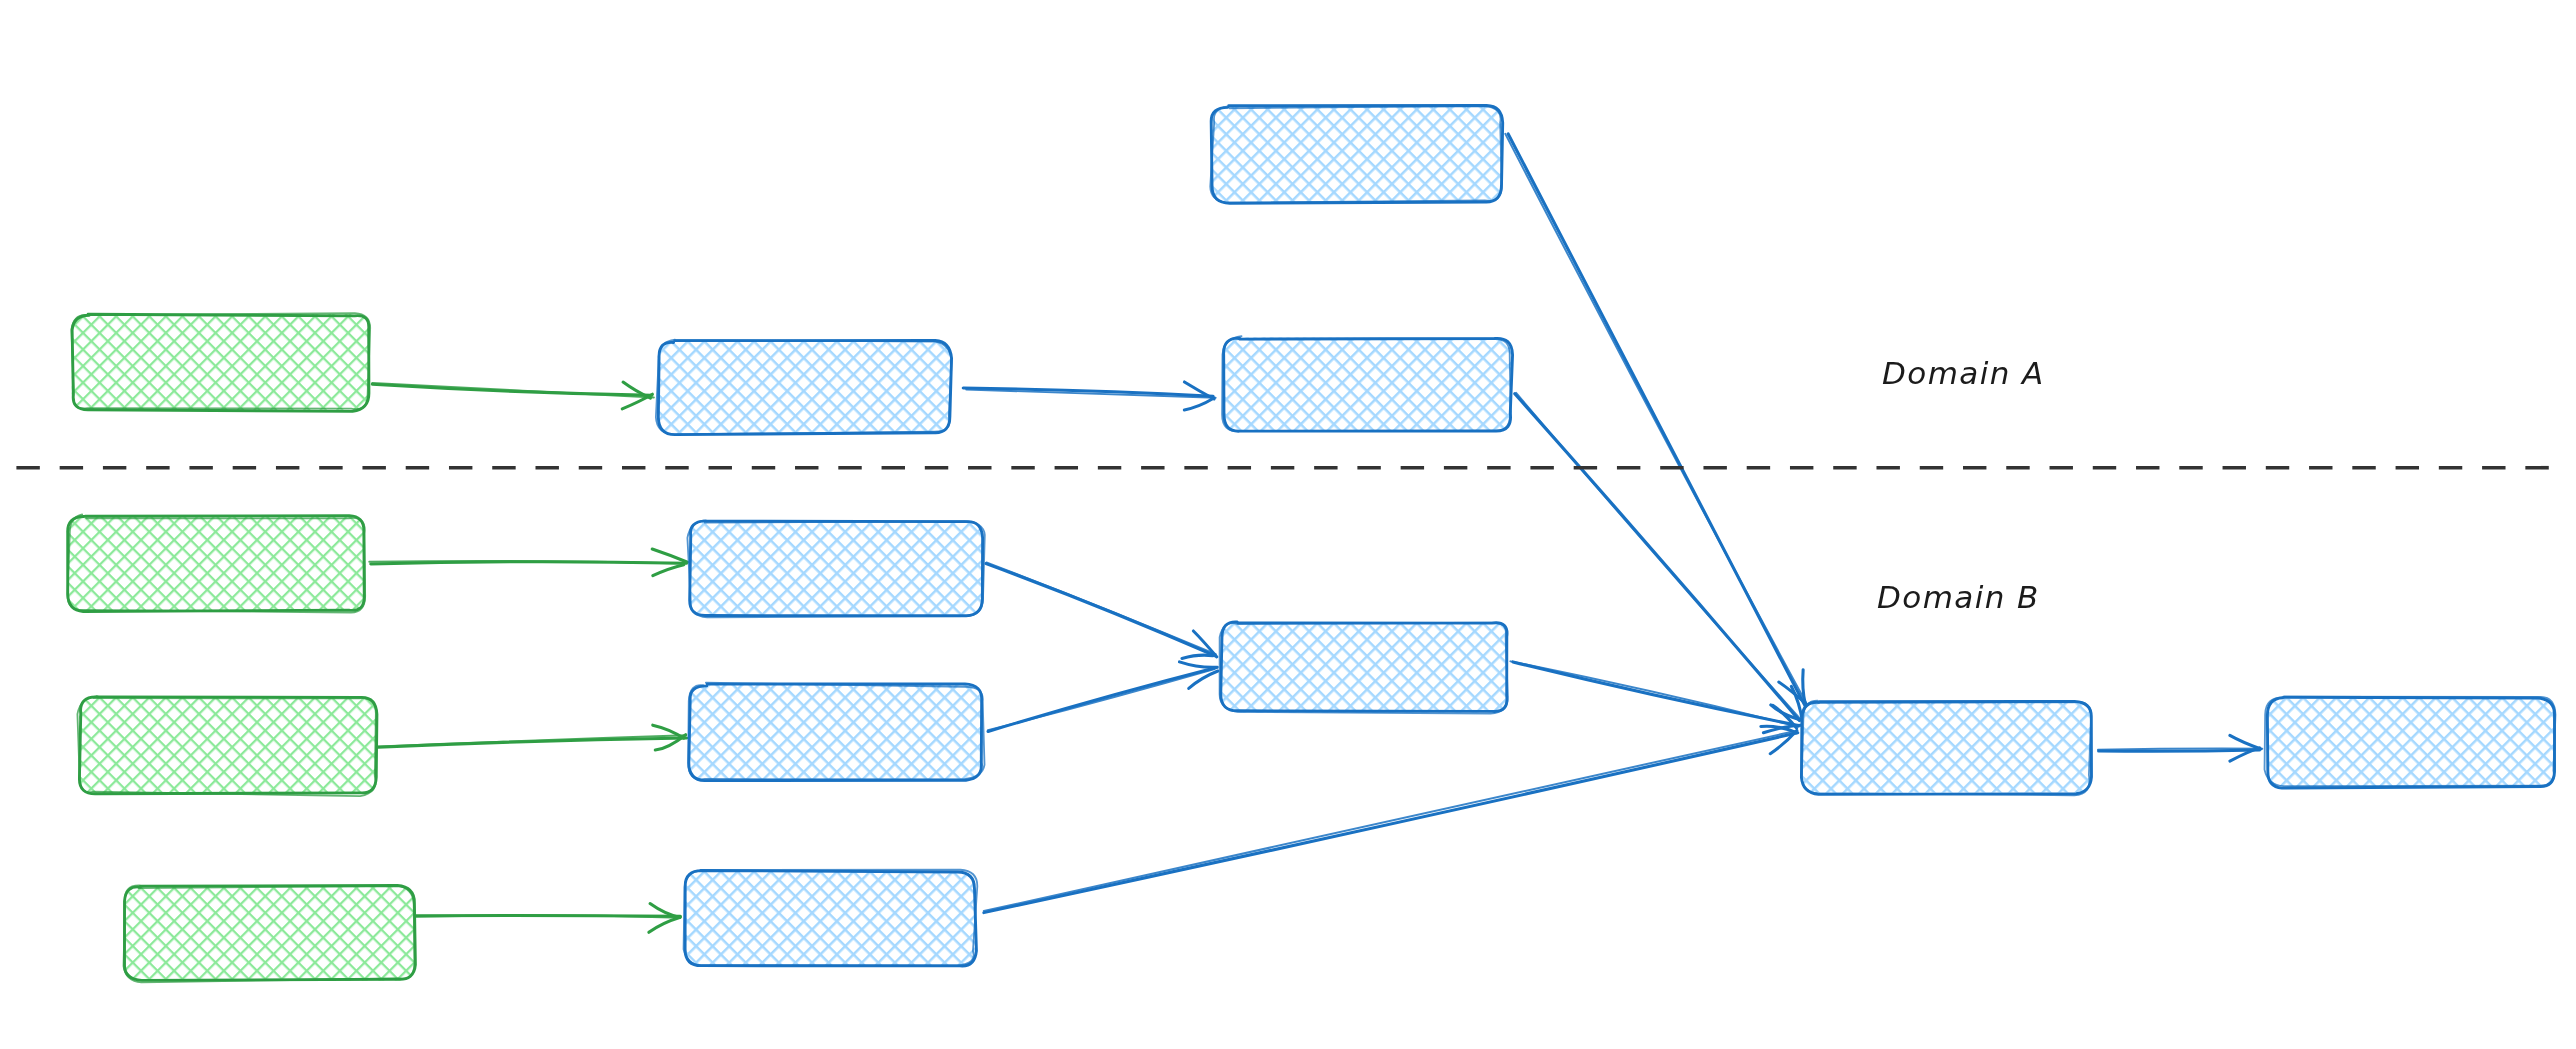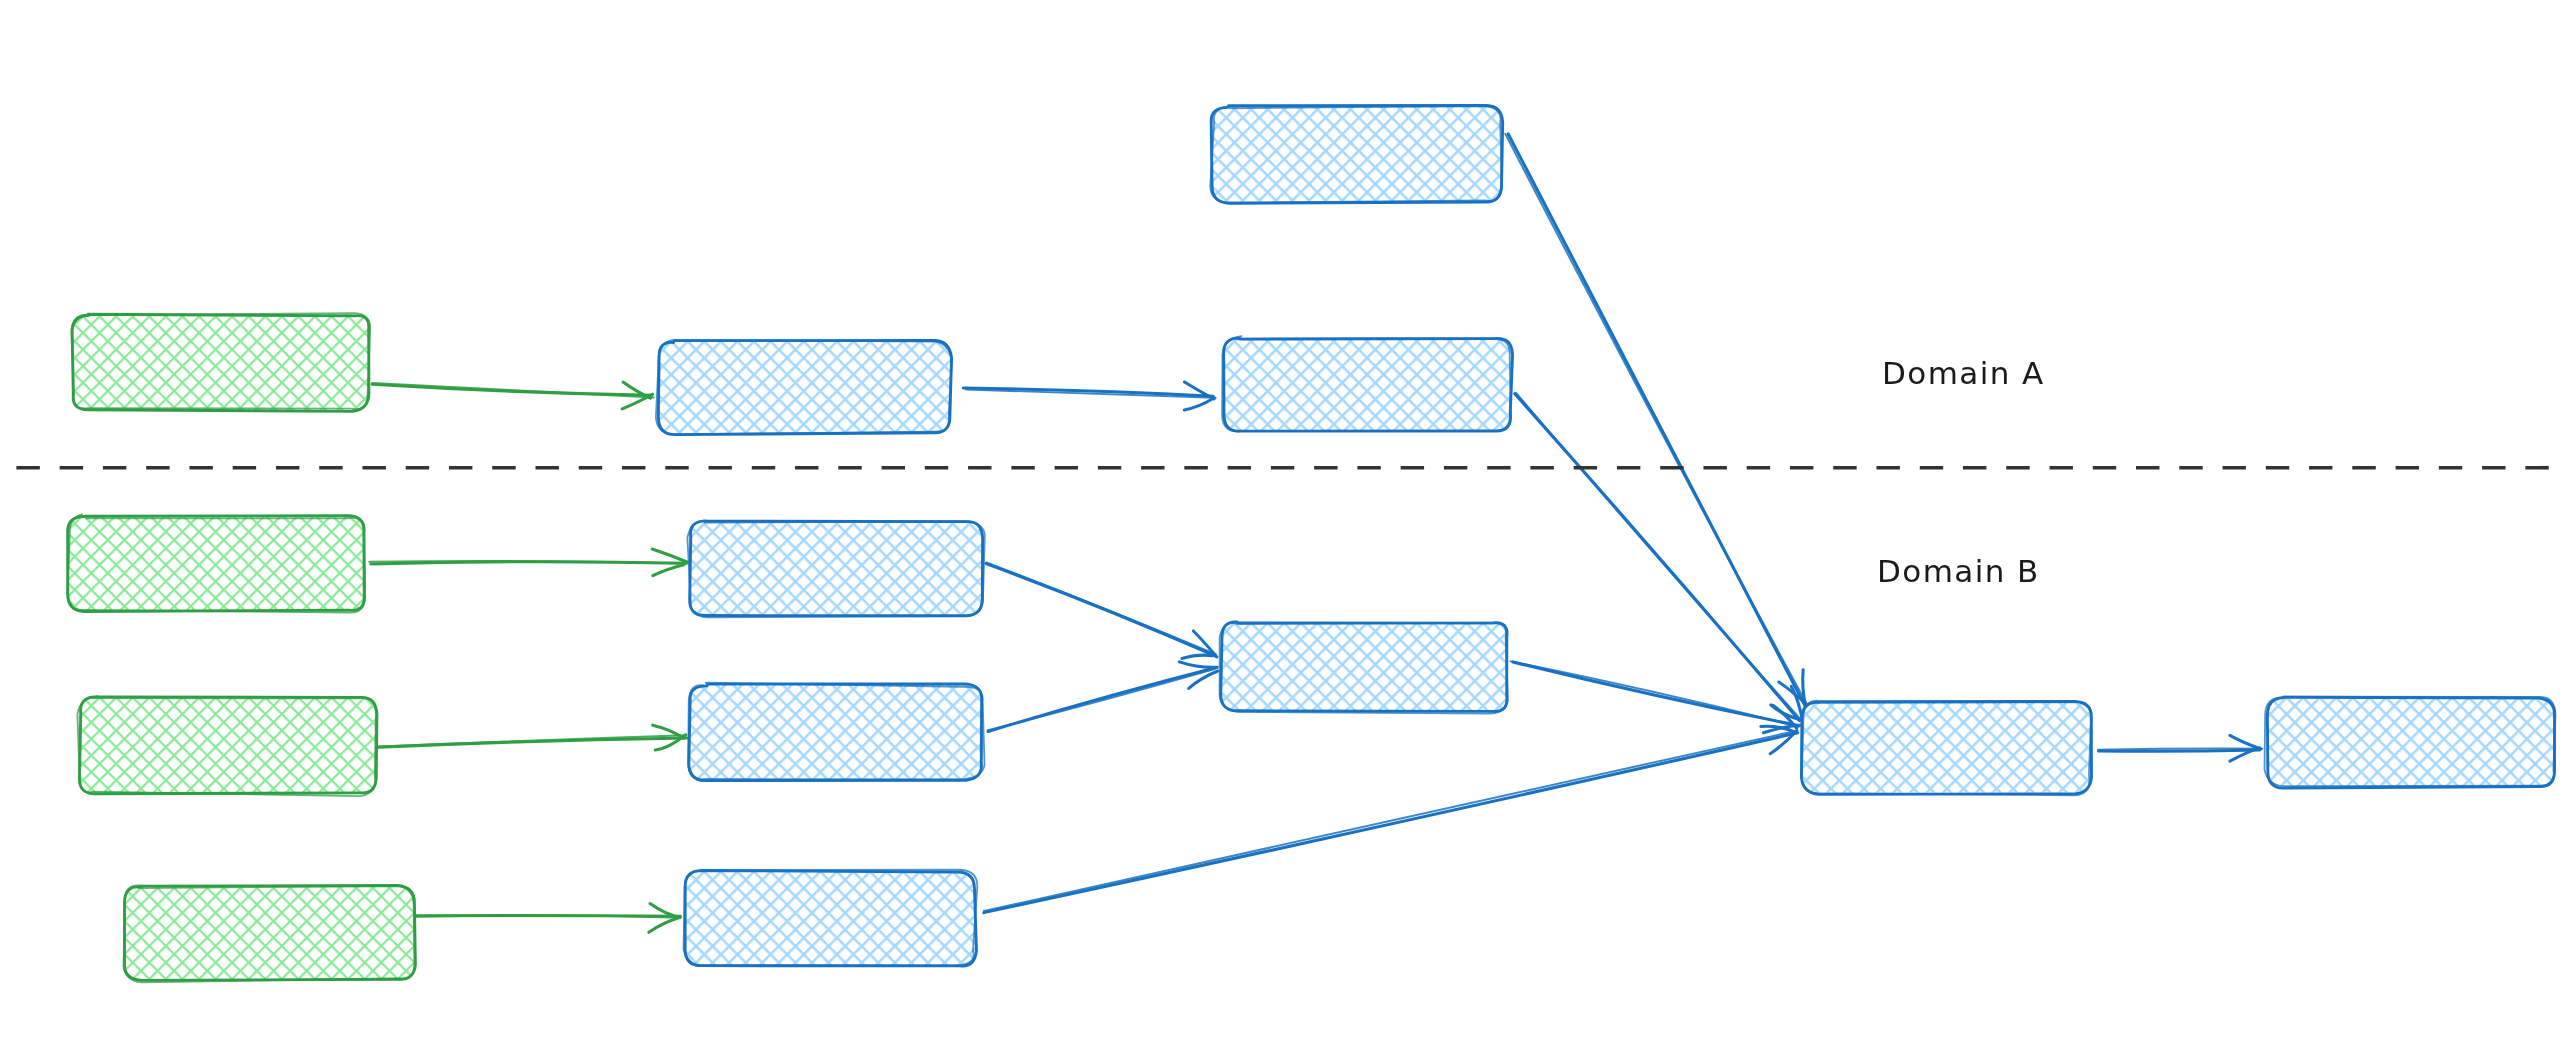--- a/index.html
+++ b/index.html
@@ -24,20 +24,21 @@
     left: 0;
     width: 2576px;
     height: 1049px;
     display: block;
   }
   .domain-label {
     position: absolute;
     font-family: "DejaVu Sans", sans-serif;
     font-size: 31px;
     font-weight: 400;
+    font-style: italic;
     letter-spacing: 1.4px;
     color: #1b1b1b;
     white-space: nowrap;
     user-select: none;
   }
 </style>
 </head>
 <body>
 
 <div id="canvas-wrap">
@@ -196,16 +197,16 @@
           <path d="M 2534.4708529724603 773.7369928361089 L 2815.9801855983587 774.4714272622817 Q 2834.337340414914 776.181957067308 2834.3317201141417 792.6009910111786 L 2834.3777883056914 856.262072326039 Q 2833.6573312283294 873.3953369566683 2817.621484638248 872.7502044445138 L 2531.7452629805753 874.4730009748474 Q 2516.116342545774 873.559284211164 2516.2491054547713 855.5402069101298 L 2515.734132767764 793.9335746776469 Q 2515.8787975322357 774.8680496222191 2532.8322696691994 774.2281532290989" fill="none" stroke="#1971c2" stroke-width="3.2" stroke-linecap="round" stroke-linejoin="round" opacity="1"></path>
           <path d="M 2533.22947784794 773.1376937392808 L 2819.458476557703 773.3010188106917 Q 2834.76718374601 773.8215136057797 2835.4224297060737 792.8399603378214 L 2833.1274593833496 855.2708126200693 Q 2837.109663393306 872.1119331367835 2816.7816009532576 871.8023460394713 L 2533.801451112424 872.3339820870822 Q 2516.4583740253274 871.5752983098735 2512.56418625124 853.9783320195872 L 2513.275097251346 792.8681620013286 Q 2513.527570009757 772.9918552520647 2533.9826075808996 774.1342726715534" fill="none" stroke="#1971c2" stroke-width="2" stroke-linecap="round" stroke-linejoin="round" opacity="0.75"></path>
         </g>
       </g>
     <g id="divider-layer">
         <line x1="18" y1="519" x2="2840" y2="519" stroke="#333333" stroke-width="4" stroke-dasharray="26 22" stroke-linecap="butt"></line>
       </g>
   </svg>
 
   <div class="domain-label" id="label-domain-a" style="left: 1882px; top: 355px; color: rgb(27, 27, 27);">Domain A</div>
-  <div class="domain-label" id="label-domain-b" style="left: 1877px; top: 553px; color: rgb(27, 27, 27);">Domain B</div>
+  <div class="domain-label" id="label-domain-b" style="left: 1877px; top: 579px; color: rgb(27, 27, 27);">Domain B</div>
 
 </div>
 
 
 </body></html>

